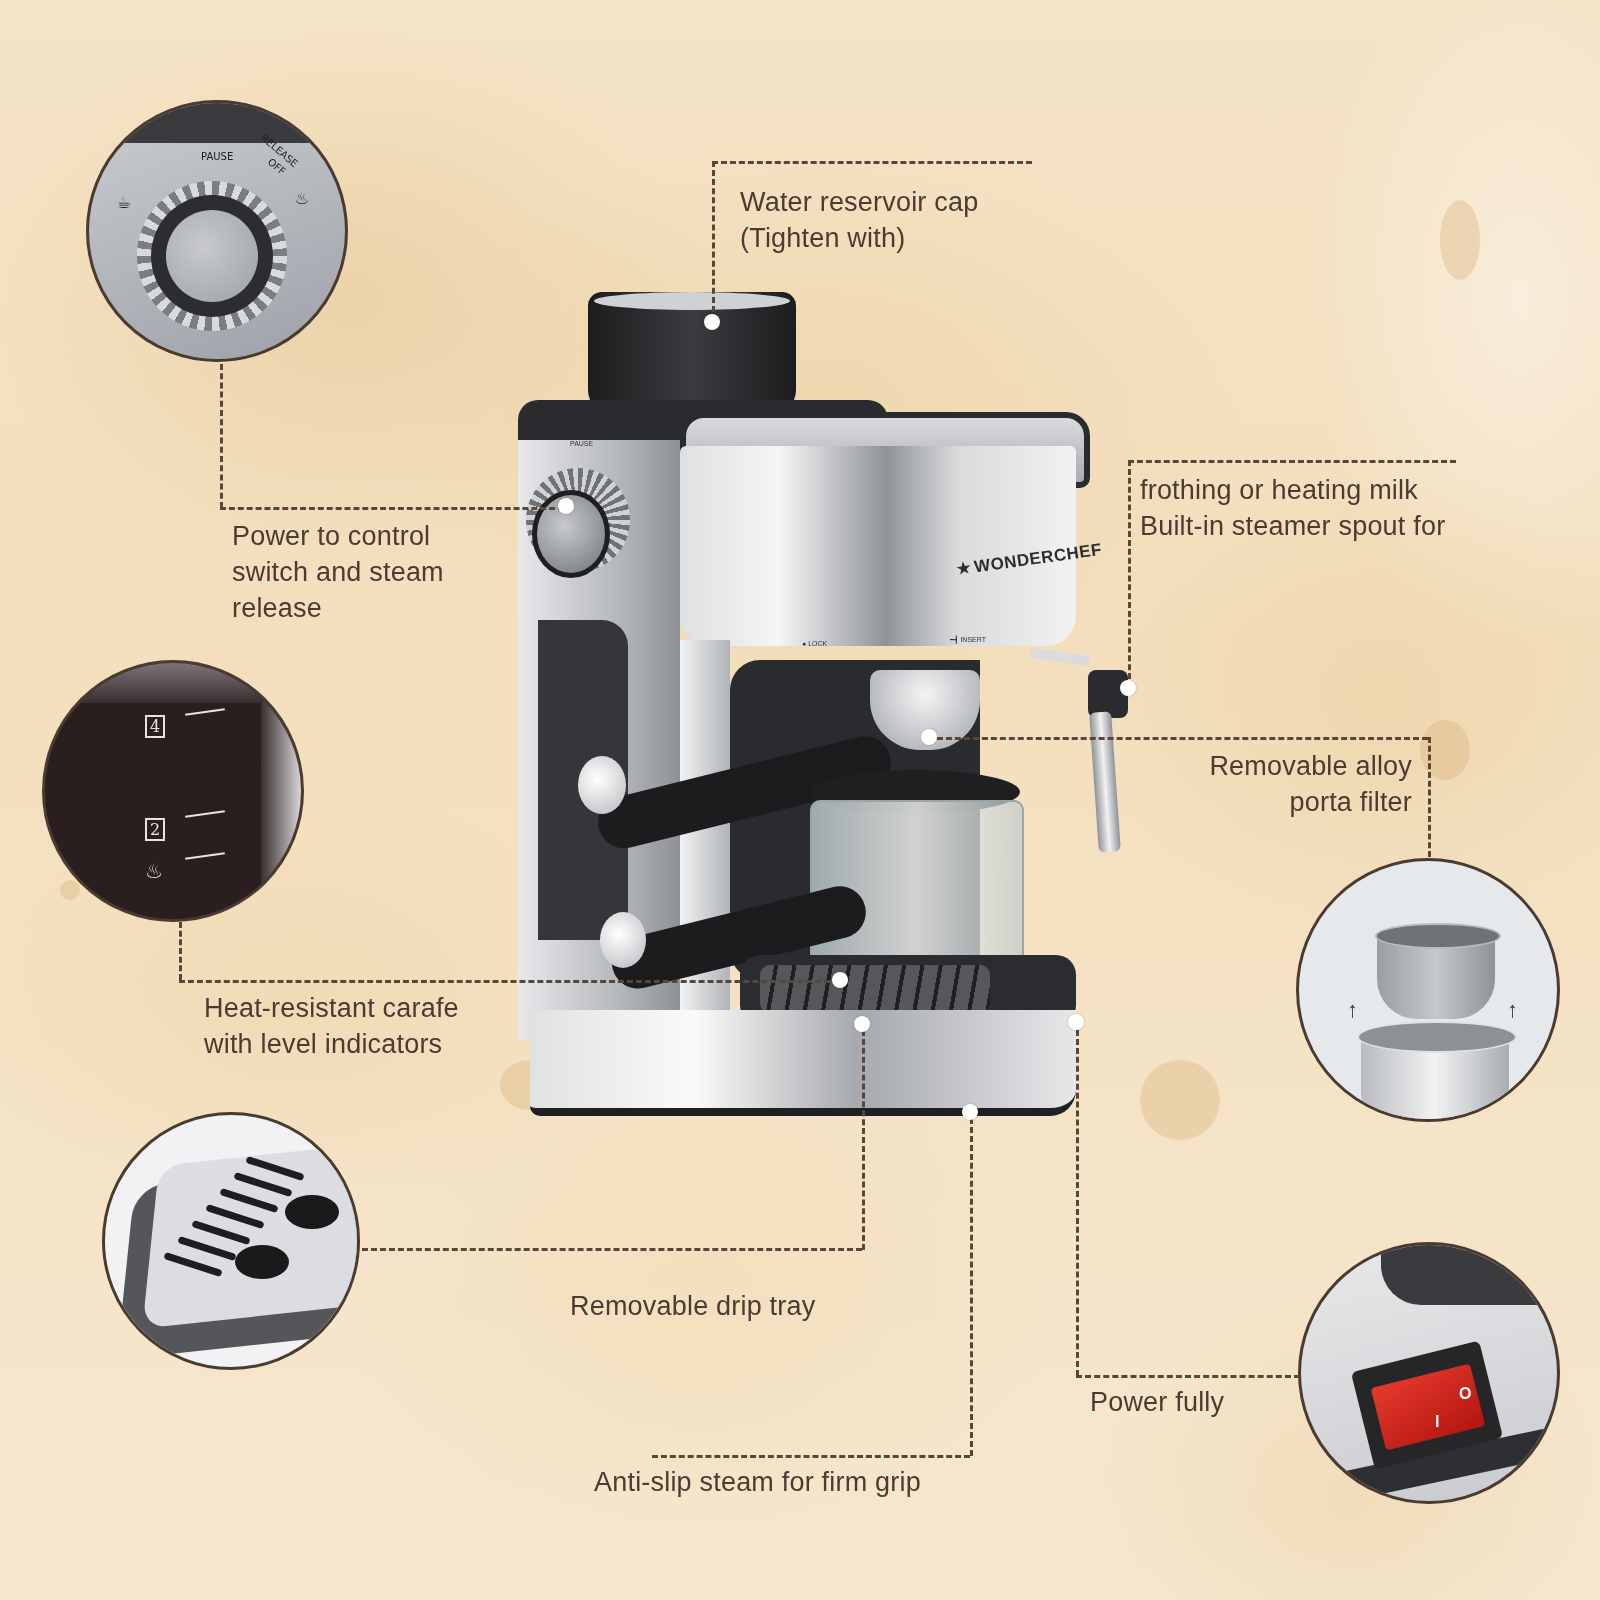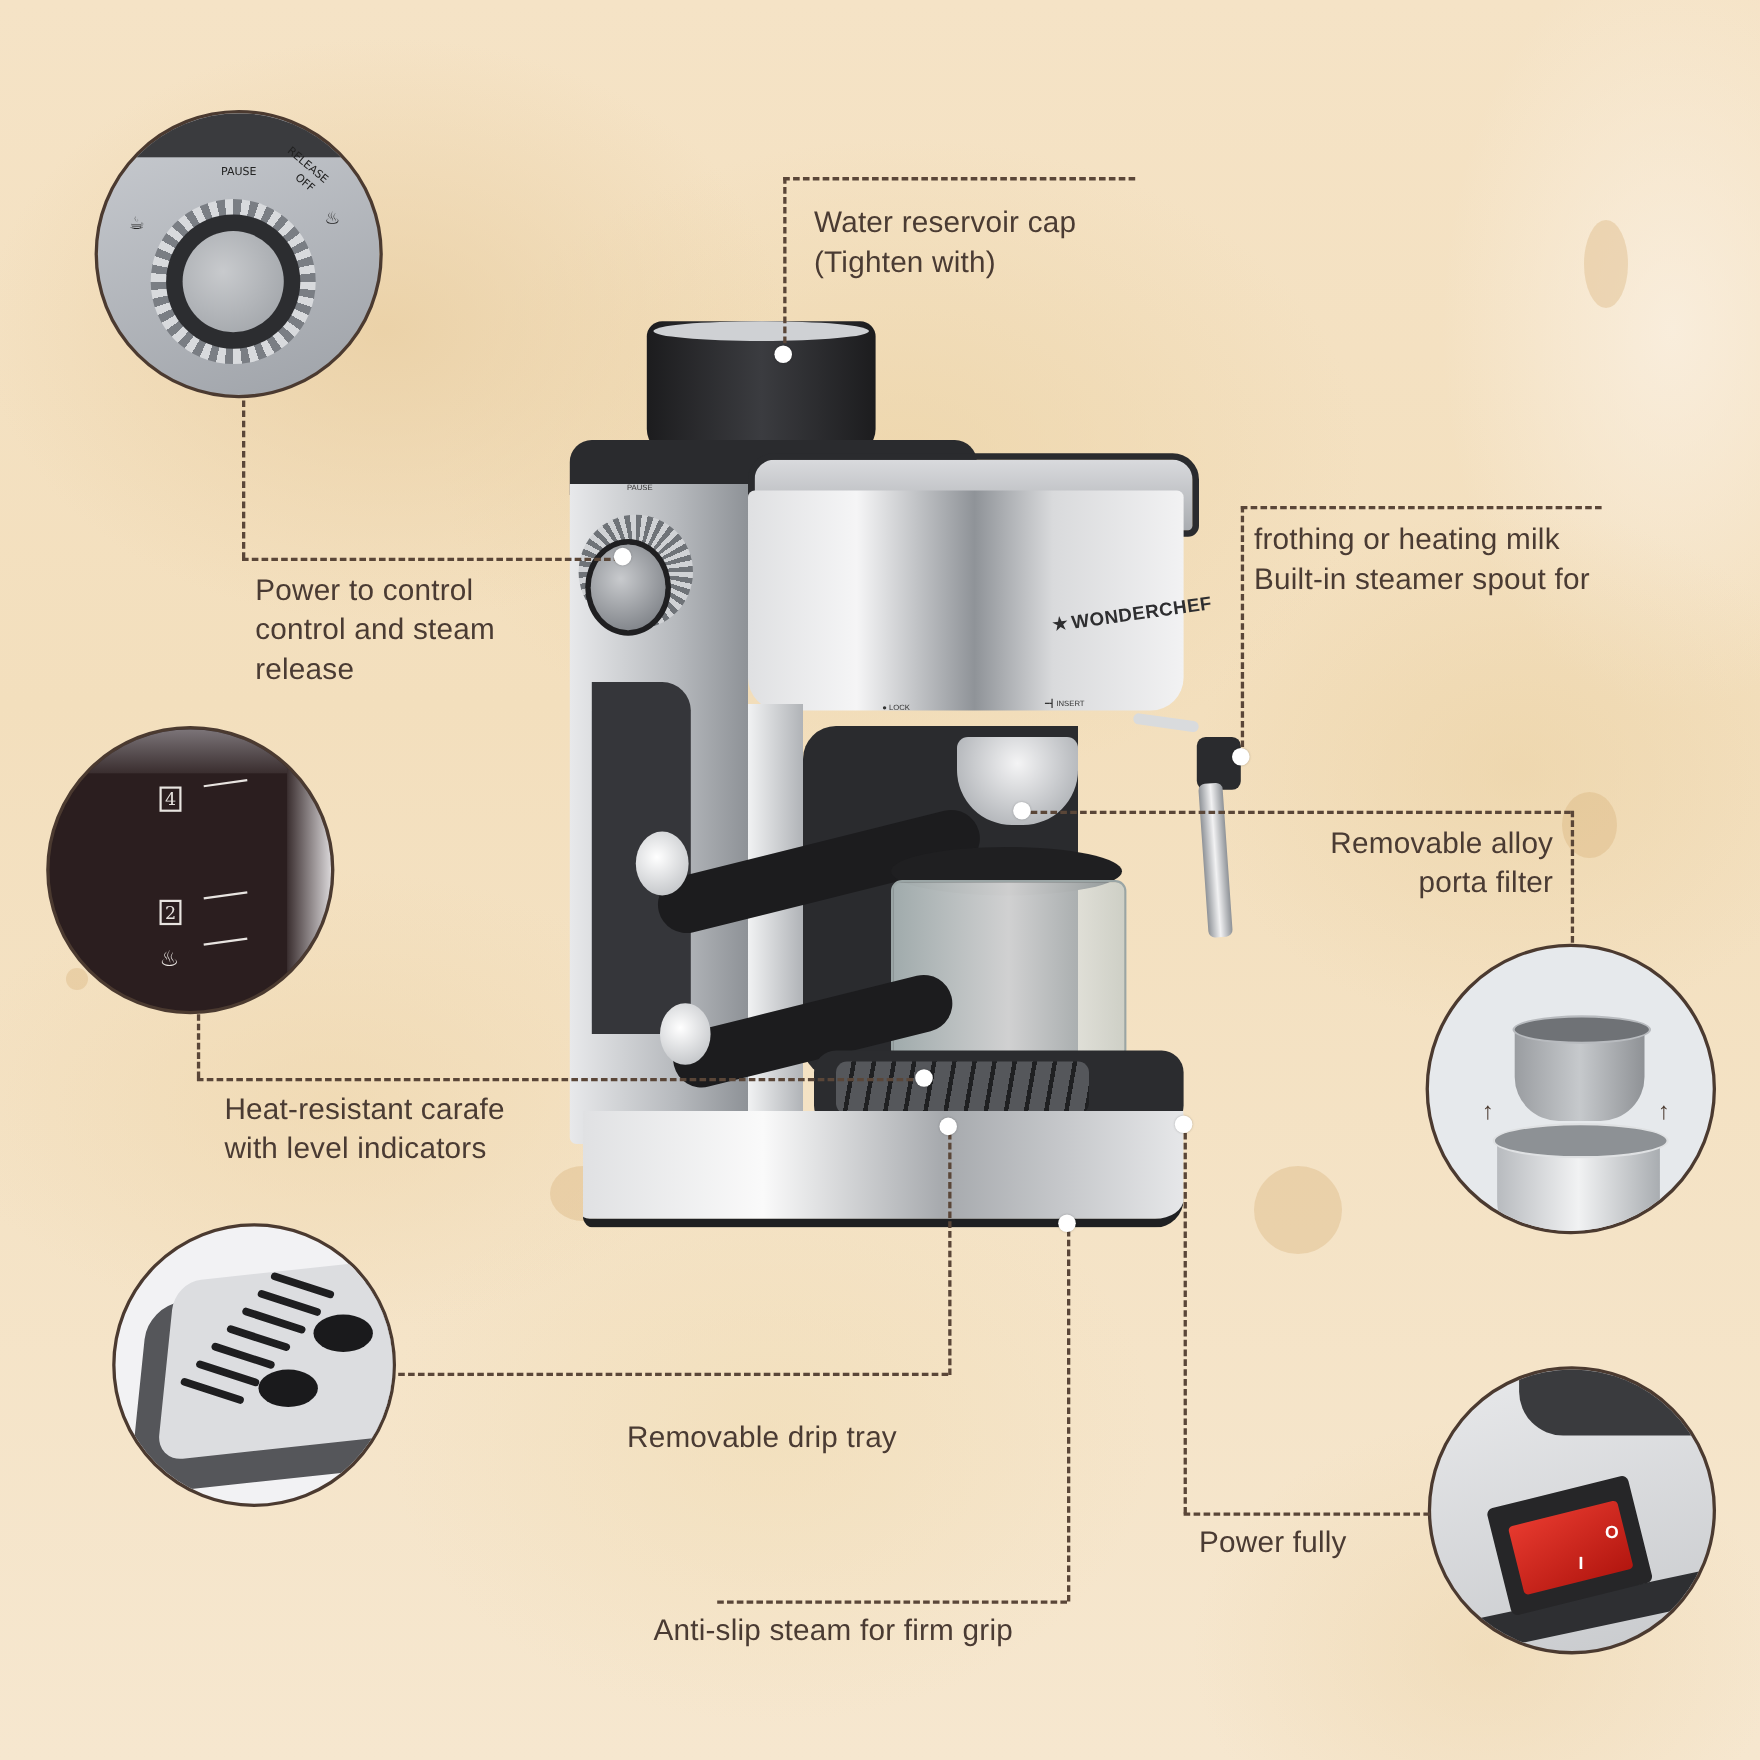--- a/index.html
+++ b/index.html
@@ -228,21 +228,21 @@
 <div class="vdash" style="left:970px;top:1118px;height:338px;"></div>
 <div class="hdash" style="left:652px;top:1455px;width:318px;"></div>
 <div class="dot" style="left:962px;top:1104px;"></div>
 
 <div class="label" style="left:724px;top:184px;margin-left:16px;">
   <div>Water reservoir cap</div>
   <div>(Tighten with)</div>
 </div>
 <div class="label" style="left:232px;top:518px;">
   <div>Power to control</div>
-  <div>control and steam</div>
+  <div>switch and steam</div>
   <div>release</div>
 </div>
 <div class="label" style="left:1140px;top:472px;">
   <div>frothing or heating milk</div>
   <div>Built-in steamer spout for</div>
 </div>
 <div class="label right" style="left:1150px;top:748px;width:262px;">
   <div>Removable alloy</div>
   <div>porta filter</div>
 </div>

